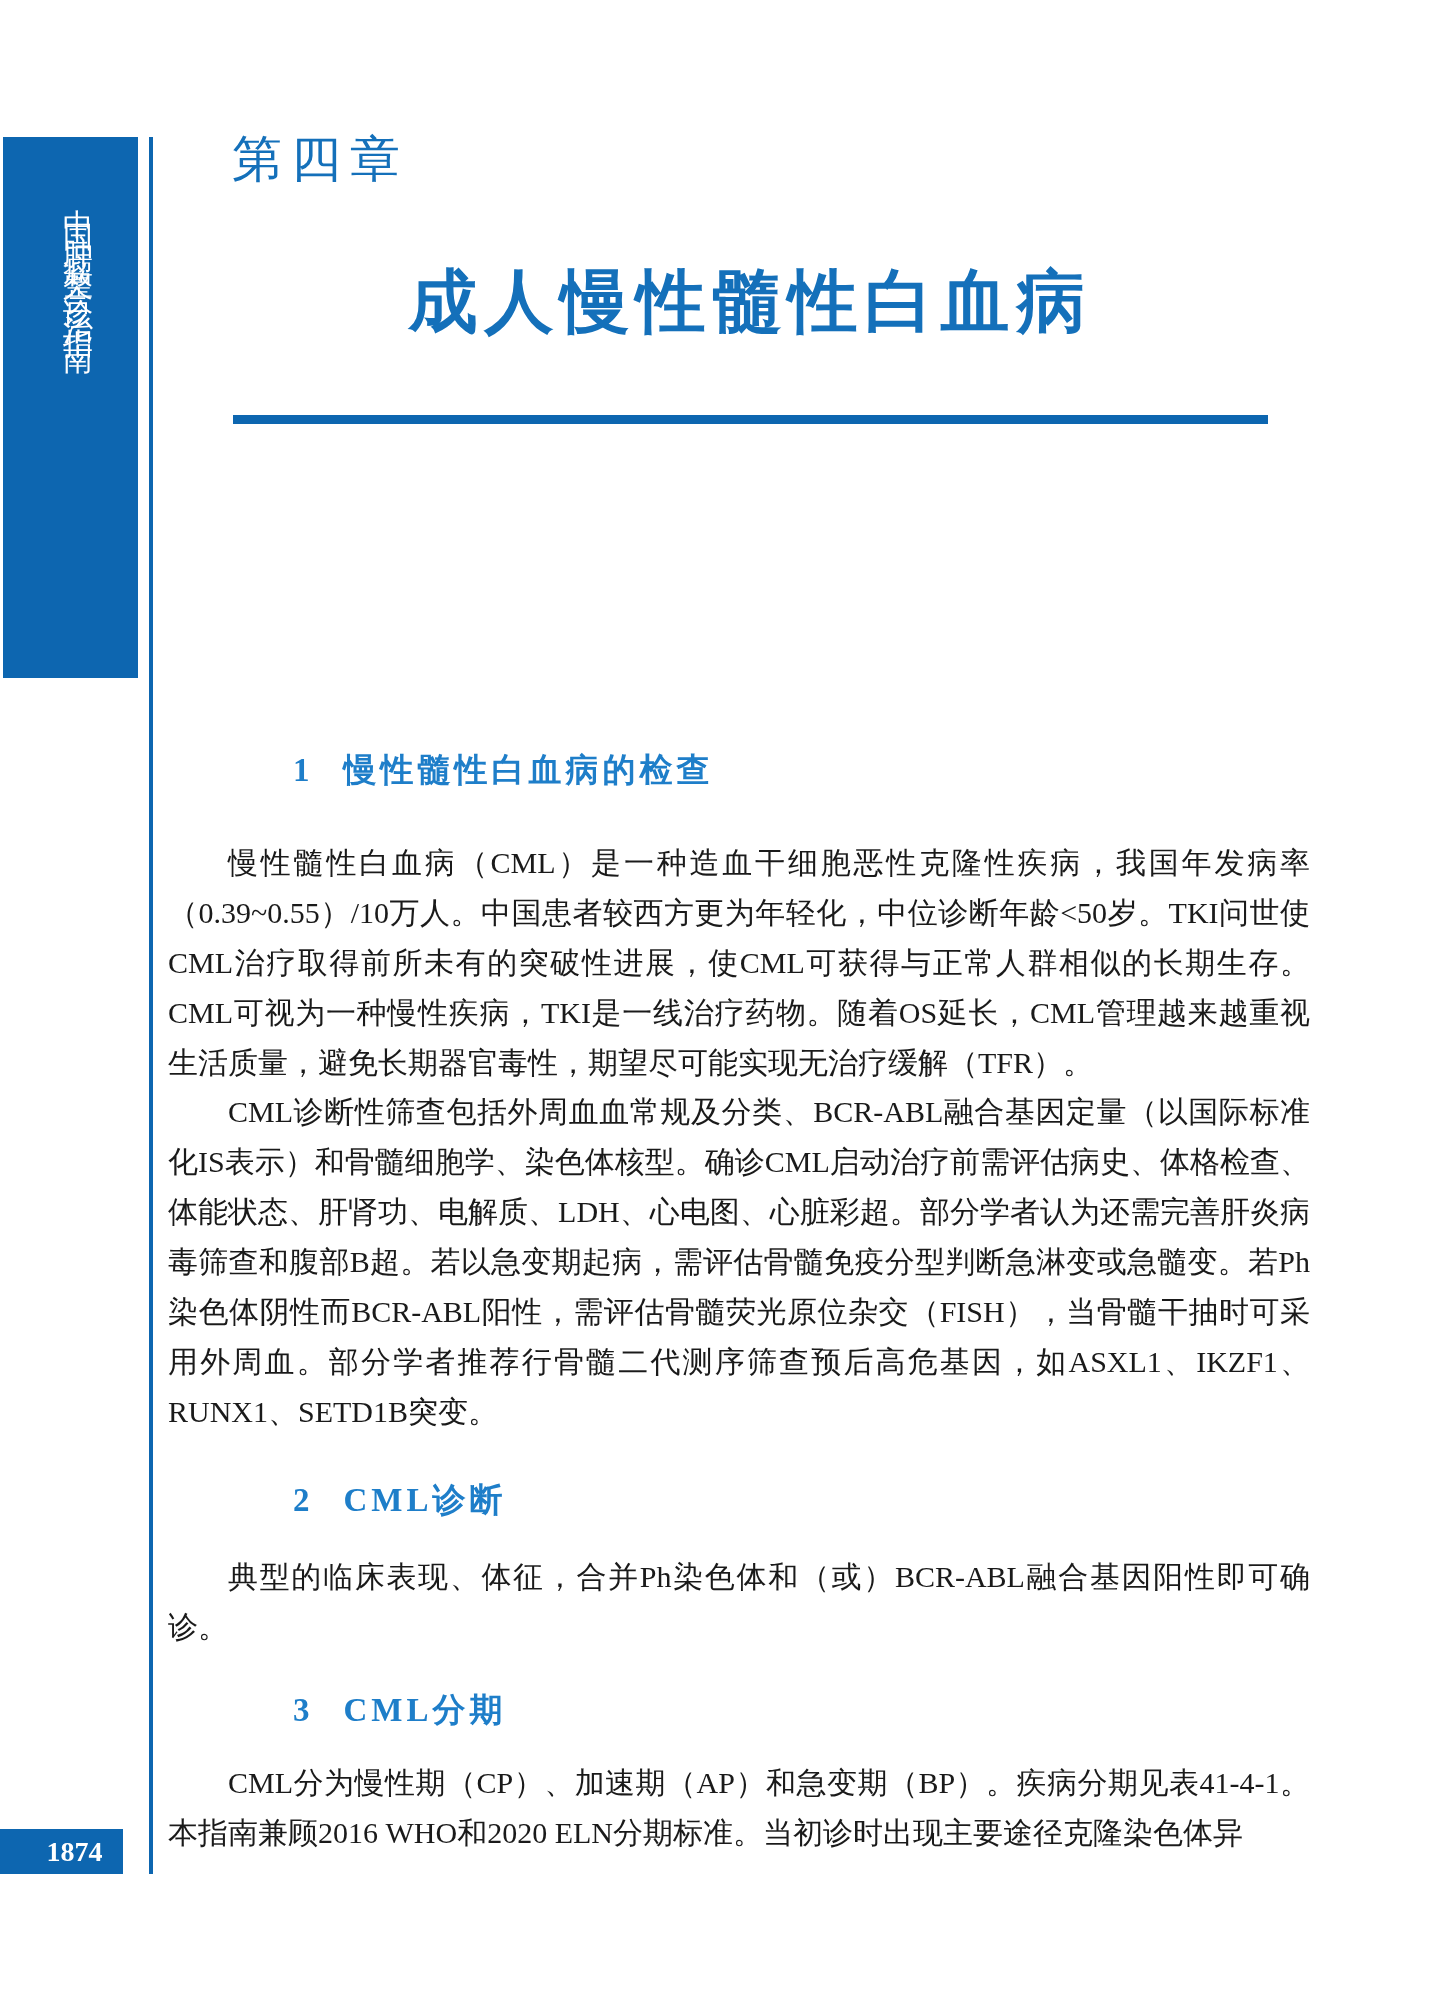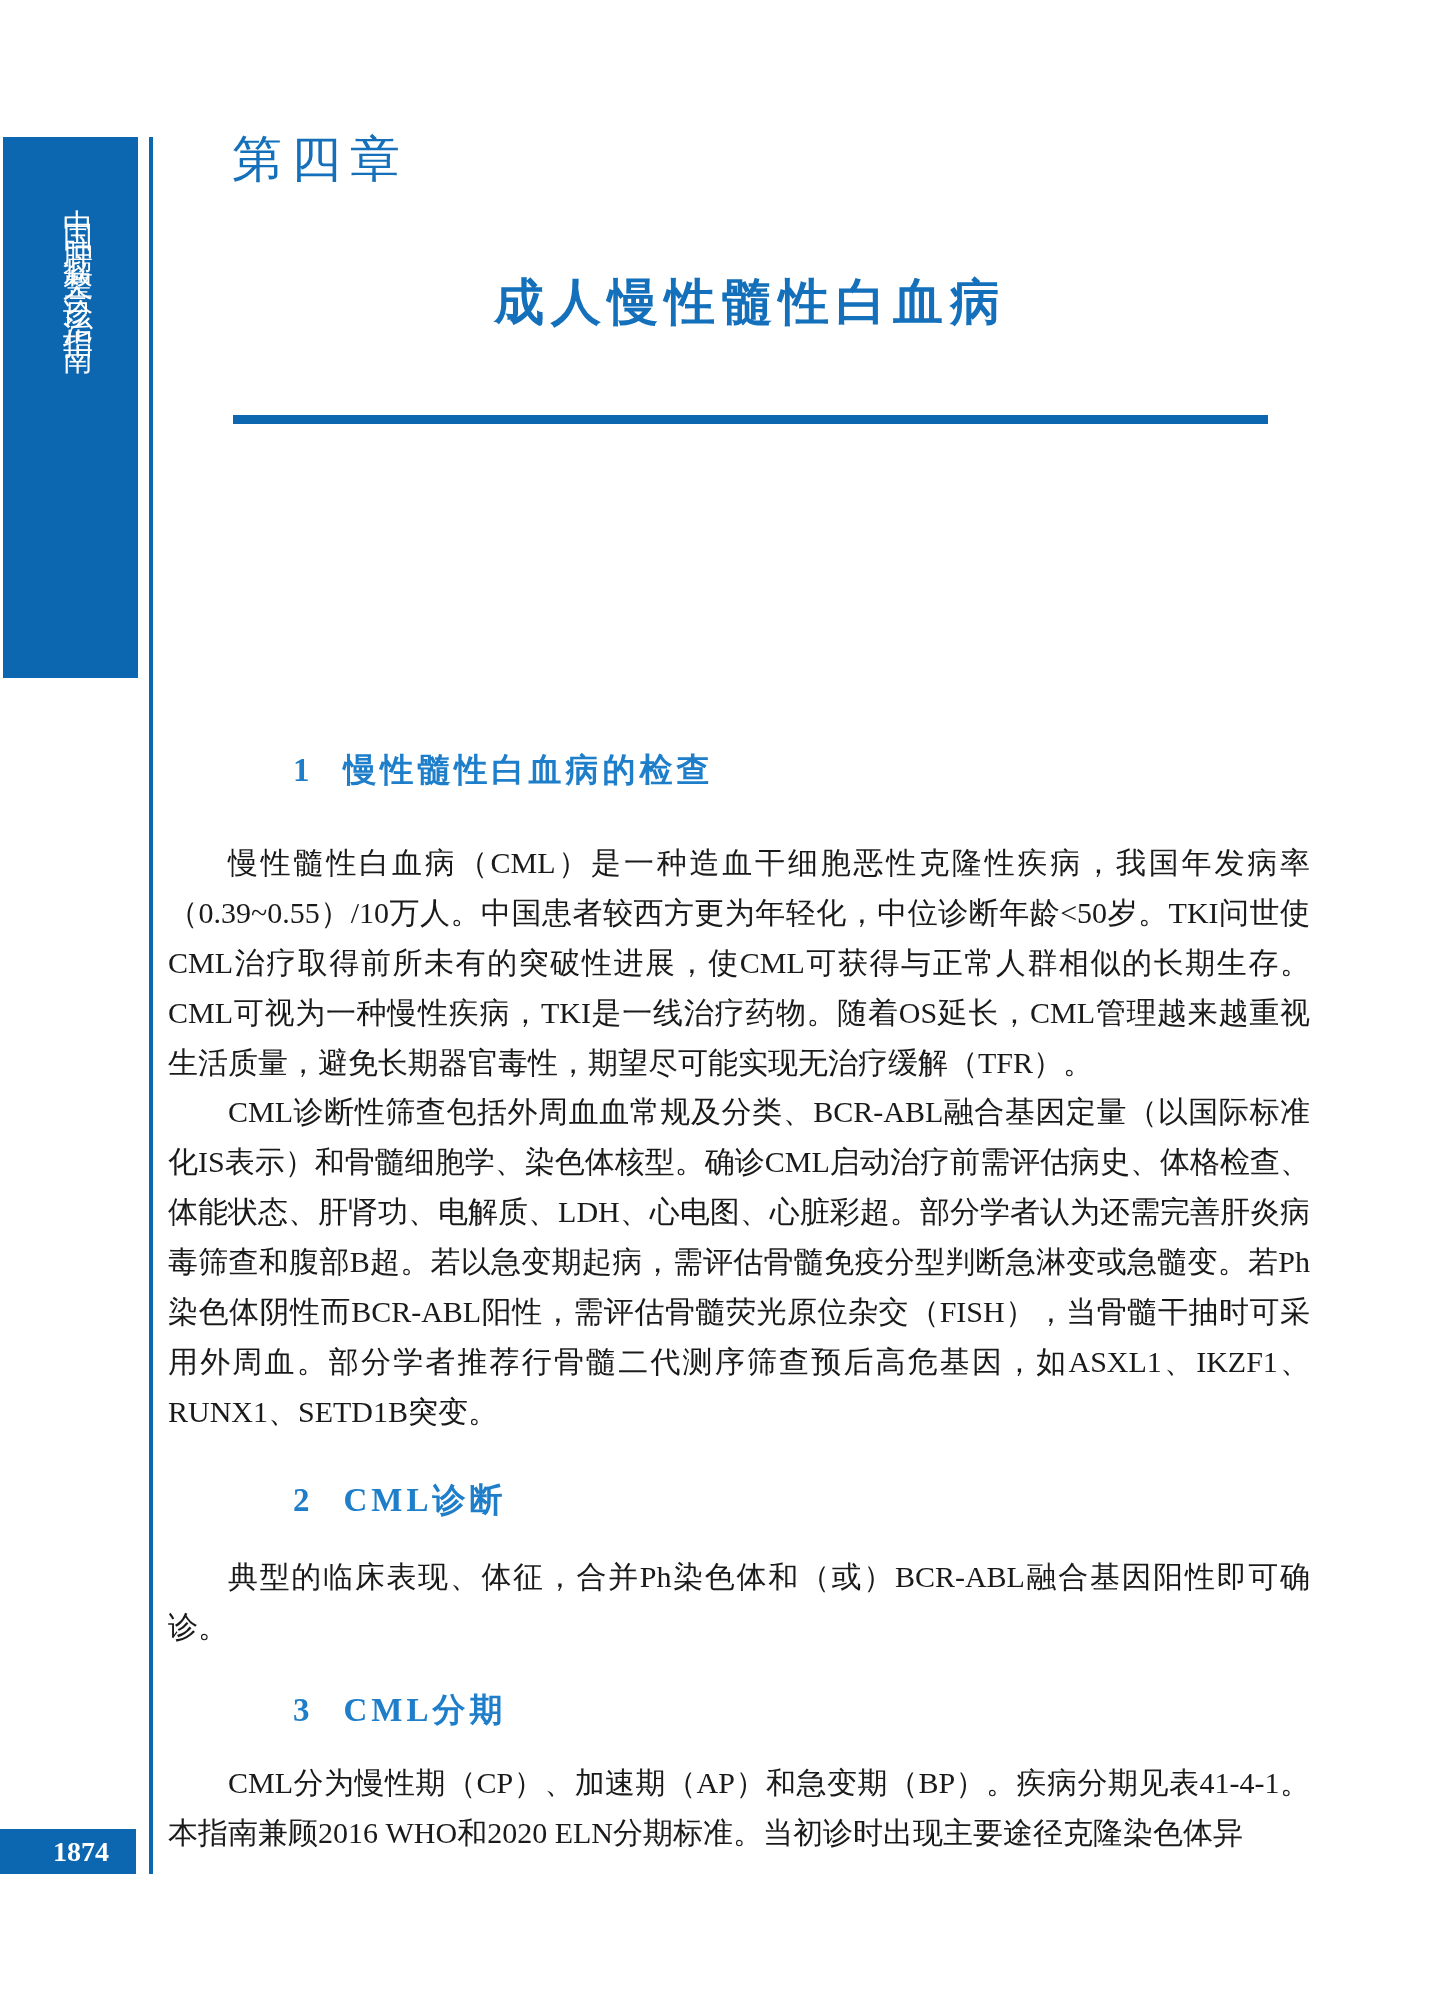--- a/index.html
+++ b/index.html
@@ -40,21 +40,21 @@
     font-size:50px;line-height:58px;
     letter-spacing:9px;
     color:#1470ba;
   }
   .chapter-title{
     position:absolute;left:233px;top:260px;
     width:1035px;
     text-align:center;
     font-family:"Liberation Sans", sans-serif;
     font-weight:900;
-    font-size:50px;line-height:84px;
+    font-size:69px;line-height:84px;
     letter-spacing:7px;
     color:#1470ba;
     white-space:nowrap;
   }
   .title-rule{
     position:absolute;left:233px;top:415px;
     width:1035px;height:9px;
     background:#0d66b0;
   }
   
@@ -94,21 +94,21 @@
     text-indent:2em;
     margin:0;
   }
   #p1{top:792px;margin-top:46px;}
   #p2{top:1087px;}
   #p3{top:1552px;}
   #p4{top:1758px;}
   
   .page-badge{
     position:absolute;left:0;top:1829px;
-    width:136px;height:45px;
+    width:123px;height:45px;
     background:#0d66b0;
     display:flex;align-items:center;justify-content:center;
   }
   .page-badge .page-num{
     font-family:"Liberation Serif", serif;
     font-weight:bold;
     font-size:28px;
     color:#ffffff;
     padding-left:26px;
   }

